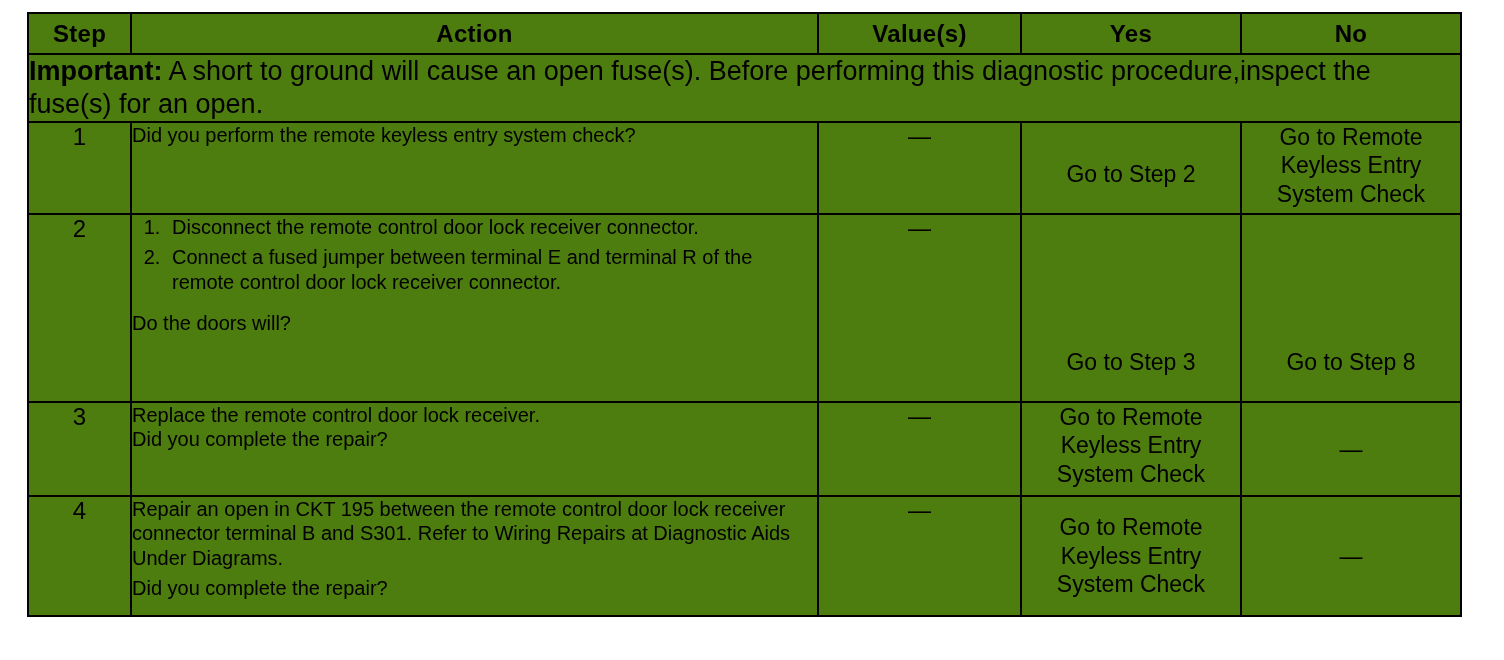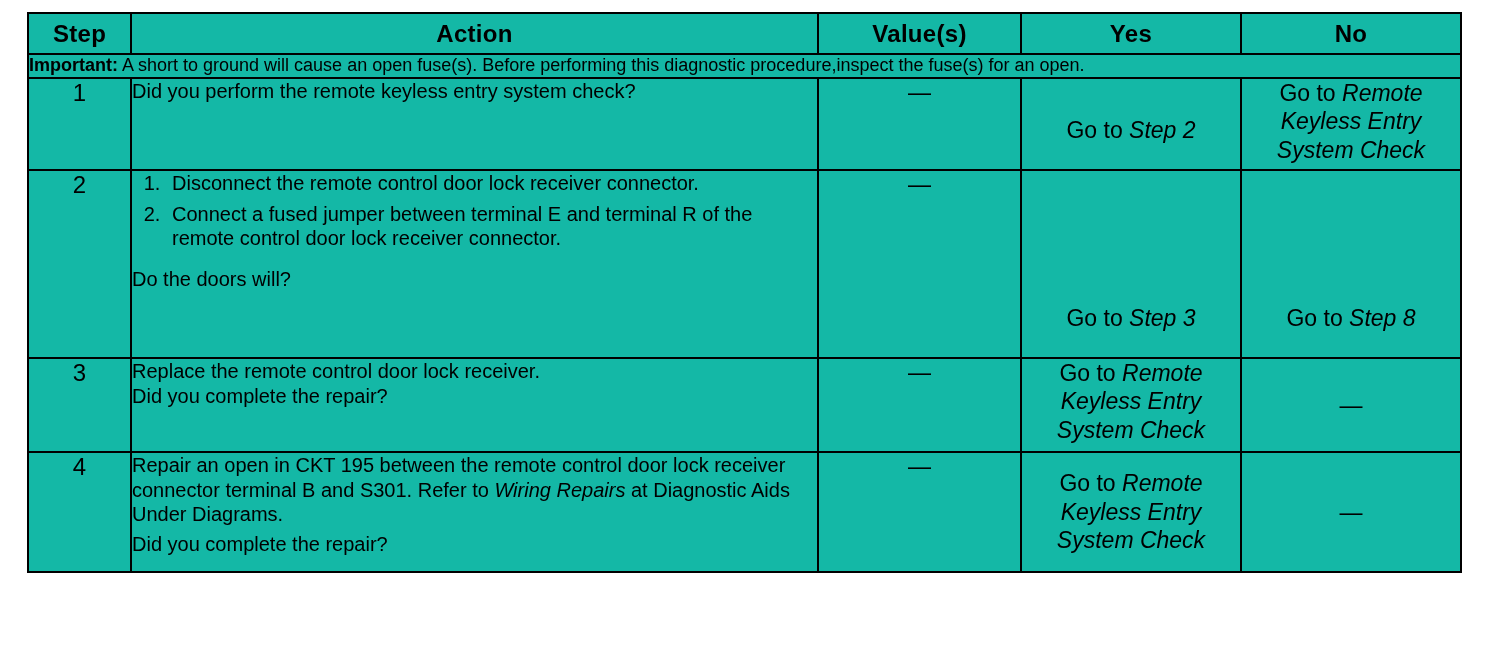--- a/index.html
+++ b/index.html
@@ -29,21 +29,21 @@
     width: 1433px;
     border-collapse: collapse;
     table-layout: fixed;
     background: #ffffff;
   }
 
   table.diag td, table.diag th {
     border: 2px solid #000000;
     padding: 0;
     vertical-align: top;
-    background: #14b8a6;
+    background: #4d7c0f;
   }
 
   
   col.c-step  { width: 103px; }
   col.c-act   { width: 687px; }
   col.c-val   { width: 203px; }
   col.c-yes   { width: 220px; }
   col.c-no    { width: 220px; }
 
   
@@ -52,21 +52,21 @@
     text-align: center;
     vertical-align: middle;
     font-size: 24px;
     font-weight: bold;
     letter-spacing: 0.3px;
   }
 
   
   td.important {
     padding: 7px 11px 9px 11px;
-    font-size: 18px;
+    font-size: 27px;
     line-height: 1.22;
     vertical-align: top;
   }
   td.important b { font-weight: bold; }
 
   
   td.stepnum {
     text-align: center;
     vertical-align: middle;
     font-size: 24px;
@@ -105,21 +105,21 @@
   td.branch {
     text-align: center;
     font-size: 23px;
     line-height: 1.24;
     padding: 8px 6px;
   }
   td.branch.bottom { vertical-align: bottom; padding-bottom: 24px; }
   td.branch.top    { vertical-align: top; }
   td.branch.middle { vertical-align: middle; }
 
-  .it { font-style: italic; }
+  .it { }
   .nowrapline { display: block; white-space: nowrap; }
 </style>
 </head>
 <body>
 
 <div class="sheet">
 
   <table class="diag">
     <colgroup>
       <col class="c-step">

